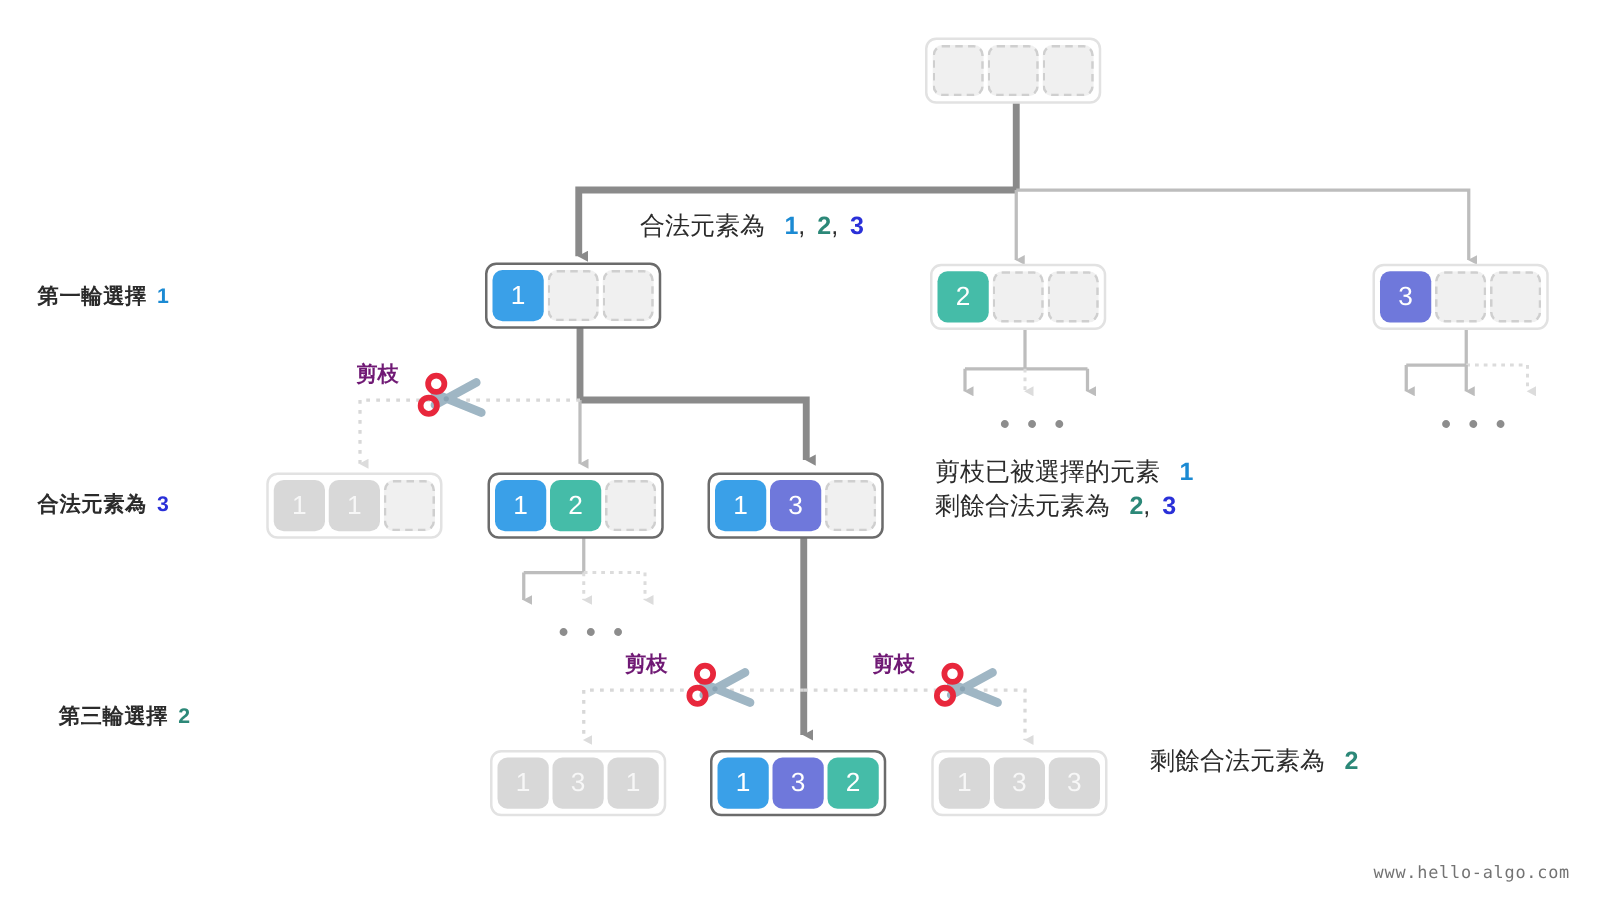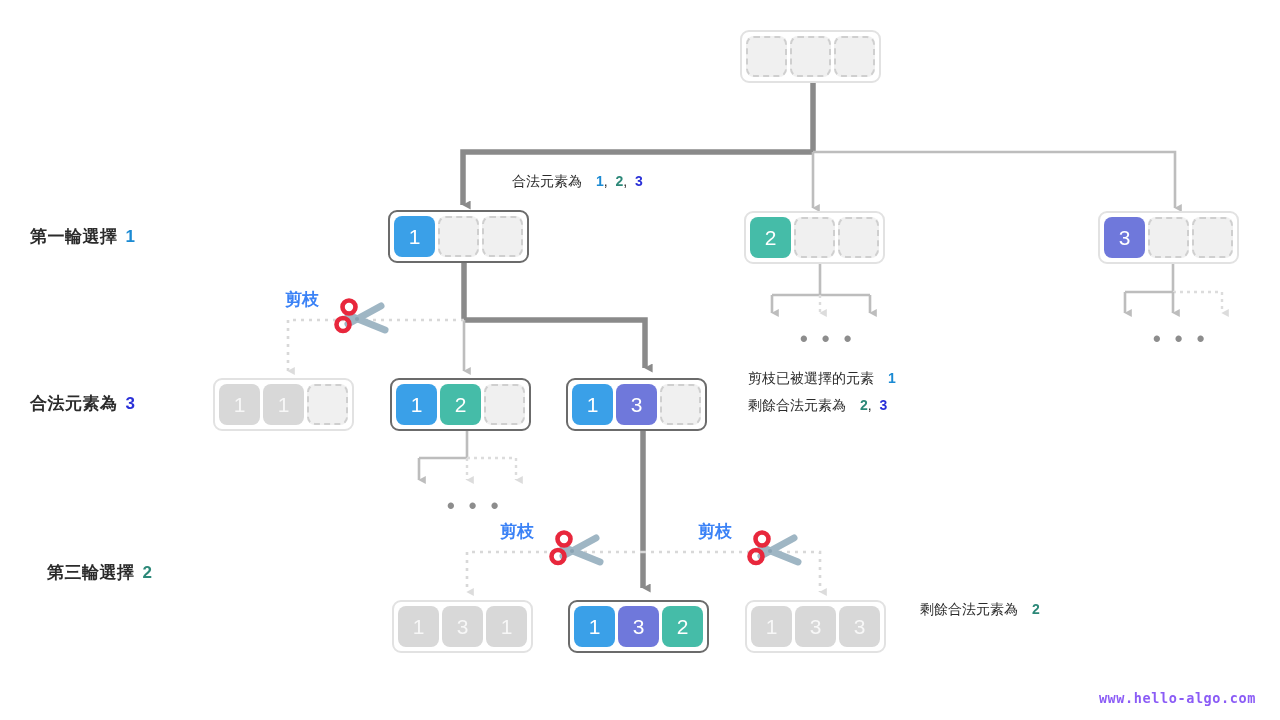--- a/index.html
+++ b/index.html
@@ -42,46 +42,46 @@
   .cell.empty{
     background:#f0f0f0;border:2px dashed #cfcfcf;color:transparent;
   }
   .cell.gray{background:#d8d8d8;color:#f7f7f7;}
   .cell.blue{background:#3aa0e8;}
   .cell.green{background:#45bca8;}
   .cell.purple{background:#6f78db;}
 
   
   .annot{
-    position:absolute;font-size:14px;color:#2b2b2b;
+    position:absolute;font-size:20px;color:#2b2b2b;
     white-space:nowrap;line-height:27px;
   }
   .annot .num{font-weight:bold;}
   .c-blue{color:#1b8ad3;}
   .c-green{color:#2c8878;}
   .c-indigo{color:#2a30d8;}
 
   
   .prune{
-    position:absolute;font-size:17px;font-weight:bold;color:#3b82f6;
+    position:absolute;font-size:17px;font-weight:bold;color:#701a75;
     white-space:nowrap;
     text-align:right;
   }
 
   
   .dots{
     position:absolute;font-size:22px;color:#8d8d8d;letter-spacing:4px;
     font-weight:bold;line-height:1;
   }
 
   
   .watermark{
     position:absolute;right:24px;bottom:14px;
     font-family:"DejaVu Sans Mono","Liberation Mono",monospace;
-    font-size:13.5px;color:#8b5cf6;letter-spacing:0.6px;font-weight:bold;
+    font-size:13.5px;color:#737373;letter-spacing:0.6px;
   }
 </style>
 </head>
 <body>
 
 <div id="stage">
 
   <svg id="edges" viewBox="0 0 1280 720" xmlns="http://www.w3.org/2000/svg">
     <defs>
       <marker id="ah-strong" markerWidth="9" markerHeight="9" refX="4.5" refY="7.6" orient="auto" markerUnits="userSpaceOnUse">

